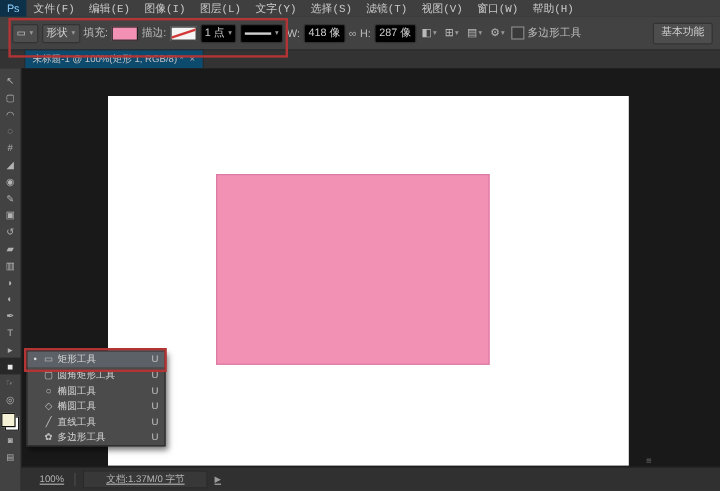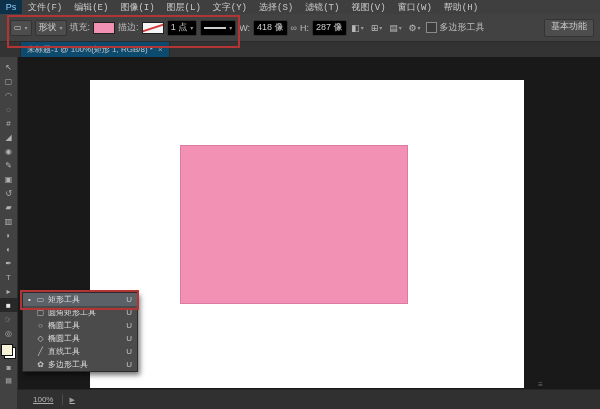--- a/index.html
+++ b/index.html
@@ -228,20 +228,21 @@
 <div class="canvas">
   <div class="page">
     <div class="pink-rect"></div>
   </div>
   <div class="canvas-grip">≡</div>
 </div>
 
 <div class="statusbar">
   <div class="zoom-field">100%</div>
   <div class="sb-divider"></div>
+  <div class="doc-info">文档:1.37M/0 字节</div>
   <div class="sb-arrow">▶</div>
 </div>
 
 <div class="flyout">
   <div class="fly-row selected">
     <span class="fly-bullet">•</span>
     <span class="fly-icon">▭</span>
     <span>矩形工具</span>
     <span class="fly-shortcut">U</span>
   </div>

